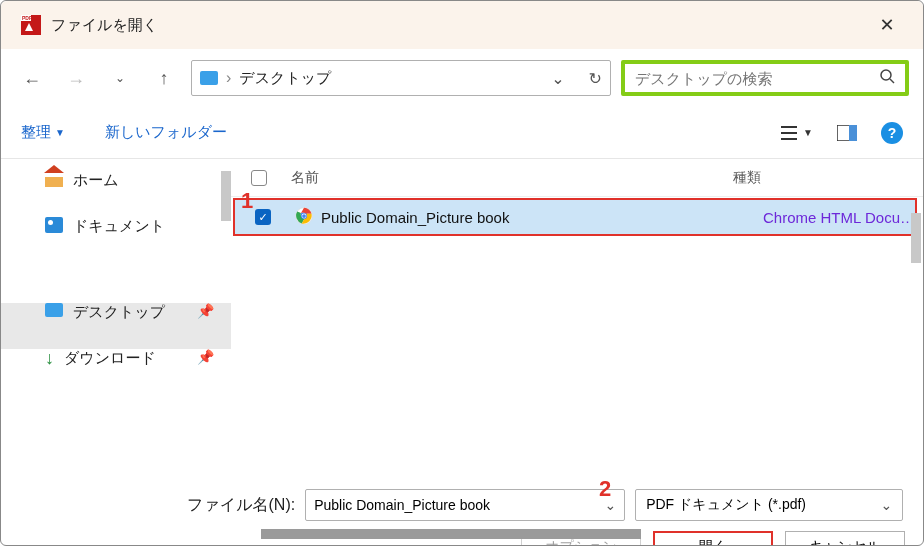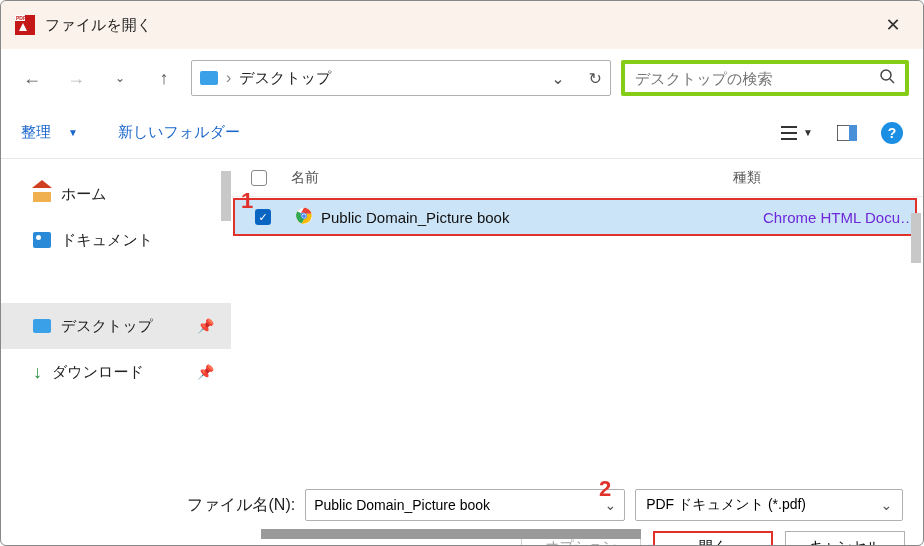--- a/index.html
+++ b/index.html
@@ -1,49 +1,49 @@
 <!DOCTYPE html>
 <html><head>
 <meta charset="utf-8">
 <style>
 * { box-sizing: border-box; margin: 0; padding: 0; font-family: "Yu Gothic UI", "Meiryo", sans-serif; }
 body { background: #fff; width: 924px; height: 546px; overflow: hidden; border: 1px solid #888; border-radius: 6px; position: relative; }
 
 
-.titlebar { height: 48px; background: #fbf3eb; display: flex; align-items: center; padding: 0 14px; border-radius: 6px 6px 0 0; }
+.titlebar { height: 48px; background: #fbf3eb; display: flex; align-items: center; padding: 0 20px; border-radius: 6px 6px 0 0; }
 .titlebar .app-icon { width: 20px; height: 20px; margin-right: 10px; }
 .titlebar .title { font-size: 15px; color: #222; }
 .titlebar .close { margin-left: auto; font-size: 18px; color: #333; width: 32px; text-align: center; cursor: pointer; }
 
 
 .navrow { height: 58px; display: flex; align-items: center; padding: 0 14px; gap: 10px; }
 .nav-btn { width: 34px; height: 34px; display: flex; align-items: center; justify-content: center; color: #555; font-size: 18px; cursor: pointer; }
 .pathbox { flex: 1; height: 36px; border: 1px solid #b0b0b0; border-radius: 2px; display: flex; align-items: center; padding: 0 8px; gap: 8px; }
 .pathbox .folder-icon { width: 18px; height: 14px; background: #3aa0e8; border-radius: 2px; }
 .pathbox .sep { color: #888; }
 .pathbox .pathtext { font-size: 15px; color: #222; }
 .pathbox .drop { margin-left: auto; color: #555; }
 .pathbox .refresh { color: #555; margin-left: 6px; padding-left:10px; }
 .searchbox { width: 288px; height: 36px; border: 4px solid #84cc16; border-radius: 2px; display: flex; align-items: center; padding: 0 10px; }
 .searchbox input { border: none; outline: none; flex: 1; font-size: 15px; color: #888; background: transparent; }
 .searchbox .mag { color: #444; }
 
 
 .toolbar { height: 52px; display: flex; align-items: center; padding: 0 20px; border-bottom: 1px solid #e6e6e6; }
-.toolbar .organize { color: #1a66cc; font-size: 15px; display: flex; align-items: center; gap: 17px; cursor: pointer; }
+.toolbar .organize { color: #1a66cc; font-size: 15px; display: flex; align-items: center; gap: 4px; cursor: pointer; }
 .toolbar .organize .caret { font-size: 10px; }
 .toolbar .newfolder { margin-left: 40px; color: #1a66cc; font-size: 15px; cursor: pointer; }
 .toolbar .right { margin-left: auto; display: flex; align-items: center; gap: 24px; }
 .toolbar .right .icon-btn { display:flex; align-items:center; color:#333; cursor:pointer; }
 .help-icon { width: 22px; height: 22px; border-radius: 50%; background: #1a8fe3; color: #fff; display: flex; align-items: center; justify-content: center; font-size: 14px; font-weight: bold; }
 
 
 .body { display: flex; height: 316px; }
 .sidebar { width: 230px; padding-top: 12px; position: relative; }
-.side-item { height: 46px; display: flex; align-items: center; padding-left: 32px; font-size: 15px; color: #222; cursor: pointer; gap: 10px; }
+.side-item { height: 46px; display: flex; padding-left: 44px; font-size: 15px; color: #222; cursor: pointer; gap: 10px; }
 .side-item.selected { background: #e8e8e8; }
 .side-item .pin { margin-left: auto; margin-right: 16px; color: #888; font-size: 14px; }
 .side-home-icon { width:18px; height:16px; position:relative; }
 .side-home-icon::before { content:""; position:absolute; left:0; bottom:0; width:18px; height:10px; background:#f0b050; }
 .side-home-icon::after { content:""; position:absolute; left:-1px; top:-6px; border-left:10px solid transparent; border-right:10px solid transparent; border-bottom:8px solid #d04020; }
 .side-gallery-icon { width:18px; height:16px; background:#2a8ad8; border-radius:2px; position:relative; }
 .side-gallery-icon::after { content:""; position:absolute; left:3px; top:3px; width:5px; height:5px; border-radius:50%; background:#fff; }
 .side-desktop-icon { width:18px; height:14px; background:#3aa0e8; border-radius:2px; }
 .side-download-icon { color:#2a9040; font-size:18px; line-height:1; }
 .side-scroll { position:absolute; right:0; top:12px; width:10px; height:50px; background:#c8c8c8; }

